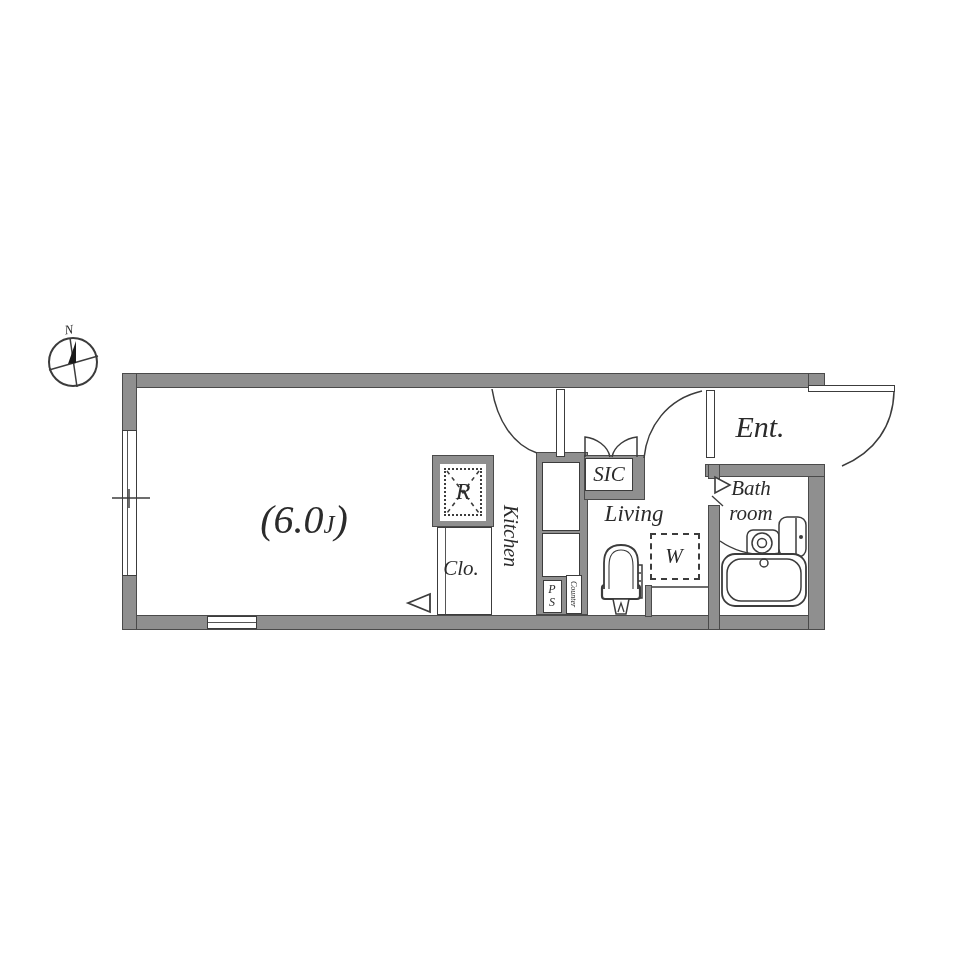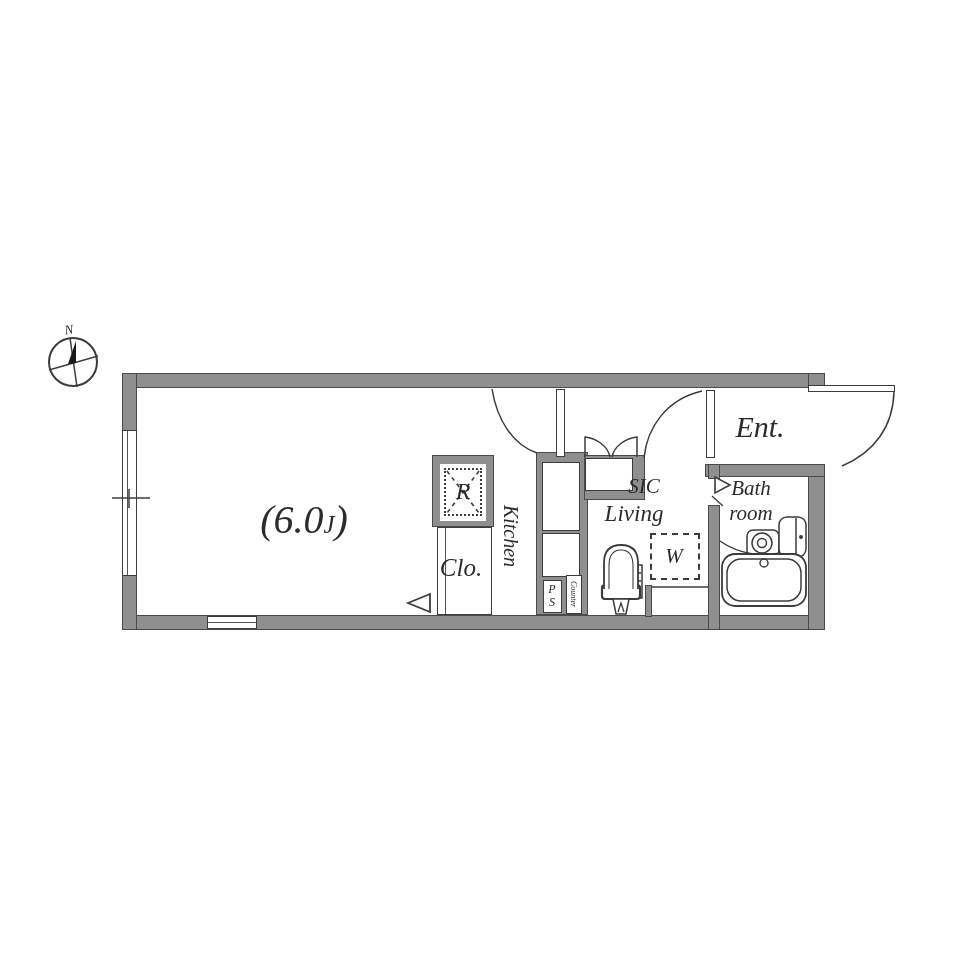--- a/index.html
+++ b/index.html
@@ -121,25 +121,25 @@
   </svg>
 
   <div class="label" style="left:69px;top:330px;font-size:13px;transform:translate(-50%,-50%) rotate(-8deg);">N</div>
 
   <div class="label" style="left:304px;top:519px;font-size:40px;">
     <span>(6.0</span><span class="small-unit">J</span><span>)</span>
   </div>
 
   <div class="label rot90" style="left:510px;top:536px;font-size:20px;">Kitchen</div>
 
-  <div class="label" style="left:461px;top:568px;font-size:25px;">Clo.</div>
+  <div class="label" style="left:461px;top:568px;font-size:21px;">Clo.</div>
 
   <div class="label" style="left:463px;top:491px;font-size:24px;">R</div>
 
-  <div class="label" style="left:644px;top:474px;font-size:21px;margin-top:12px;">SIC</div>
+  <div class="label" style="left:609px;top:474px;font-size:21px;">SIC</div>
 
   <div class="label" style="left:634px;top:514px;font-size:23px;">Living</div>
 
   <div class="label" style="left:674px;top:556px;font-size:21px;">W</div>
 
   <div class="label" style="left:760px;top:427px;font-size:30px;">Ent.</div>
 
   <div class="label" style="left:751px;top:501px;font-size:21px;line-height:25px;">
     <span>Bath</span><br>
     <span>room</span>

